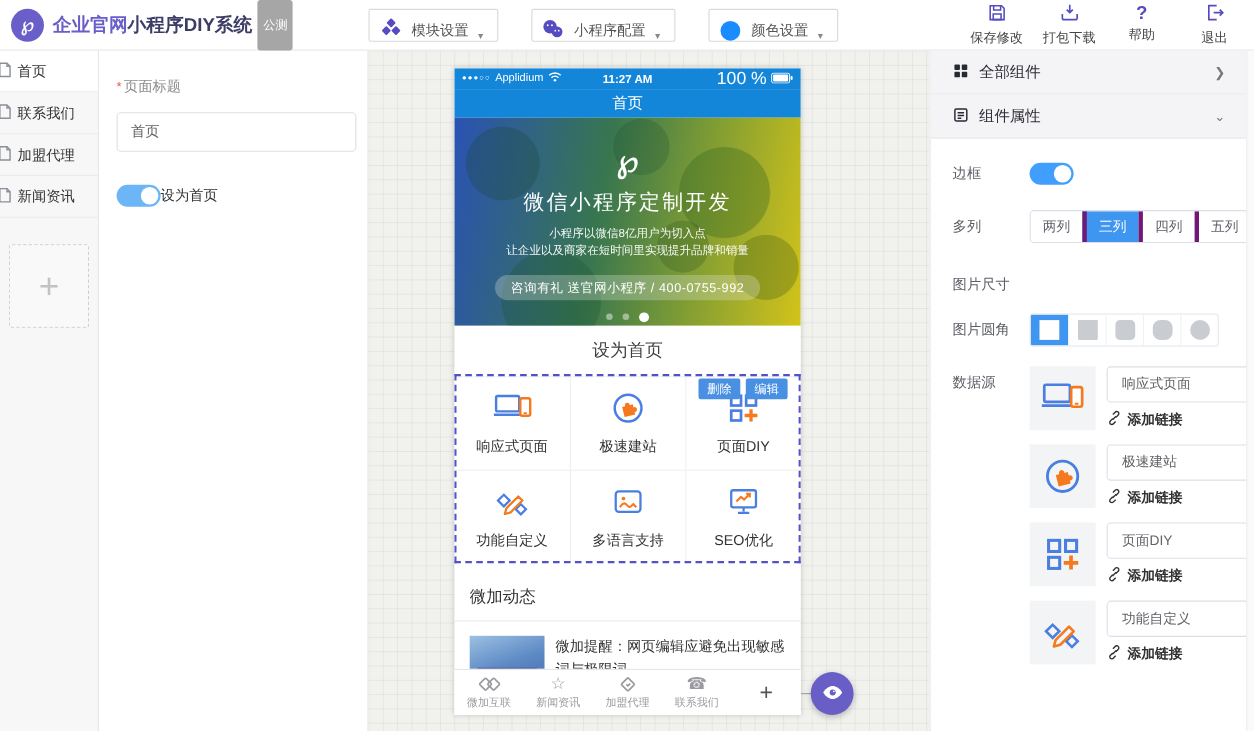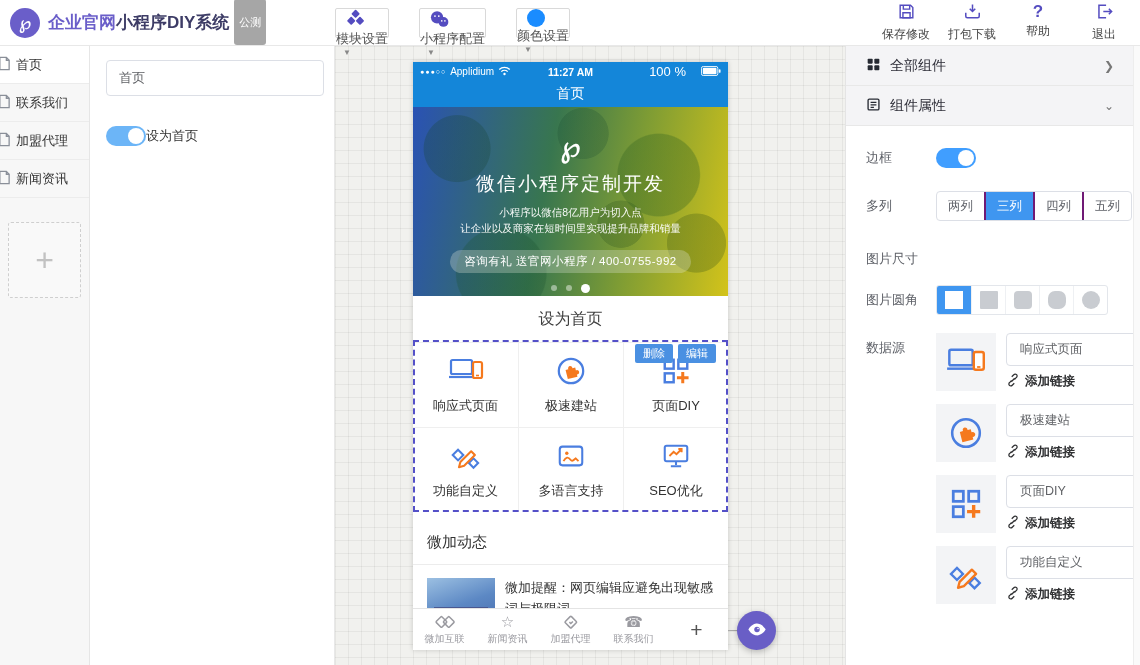--- a/index.html
+++ b/index.html
@@ -8,21 +8,21 @@
 
   
   .header { position:absolute; top:0; left:0; right:0; height:46px; background:#fff; border-bottom:1px solid #e8e8e8; display:flex; align-items:center; z-index:20; }
   .brand { display:flex; align-items:center; gap:8px; padding-left:10px; width:335px; flex:none; }
   .logo-circle { width:30px; height:30px; border-radius:50%; background:#6a5ec9; color:#fff; display:flex; align-items:center; justify-content:center; font-size:18px; font-weight:bold; }
   .brand-title { font-size:17px; font-weight:bold; white-space:nowrap; }
   .brand-title .p1 { color:#6a5ec9; }
   .brand-title .p2 { color:#3d3c66; }
   .badge { background:#a6a6a6; color:#fff; font-size:11px; font-weight:normal; padding:17px 5px; border-radius:3px; margin-left:5px; vertical-align:2px; }
   .header-center { display:flex; gap:30px; align-items:center; }
-  .dd-btn { display:flex; align-items:flex-start; height:30px; border:1px solid #d9d9d9; border-radius:2px; background:#fff; cursor:pointer;flex-direction:column; }
+  .dd-btn { display:flex; align-items:flex-end; height:30px; border:1px solid #d9d9d9; border-radius:2px; background:#fff; cursor:pointer; }
   .dd-icon { width:38px; display:flex; justify-content:center; align-items:center; }
   .dd-icon svg { width:21px; height:21px; }
   .color-dot { width:18px; height:18px; border-radius:50%; background:#1a8cff; }
   .dd-label { font-size:13px; color:#555; }
   .dd-caret { font-size:8px; color:#888; margin:0 11px 0 7px; }
   .header-actions { margin-left:auto; display:flex; gap:10px; padding-right:8px; }
   .action { display:flex; flex-direction:column; align-items:center; gap:2px; width:56px; cursor:pointer; }
   .action svg { width:19px; height:19px; }
   .action .qmark { font-size:17px; font-weight:bold; color:#544cc0; line-height:19px; }
   .action-label { font-size:12px; color:#454545; white-space:nowrap; }
@@ -50,21 +50,21 @@
     background-image:linear-gradient(rgba(0,0,0,.05) 1px, transparent 1px), linear-gradient(90deg, rgba(0,0,0,.05) 1px, transparent 1px);
     background-size:13px 13px; }
 
   
   .phone { position:absolute; left:78px; top:16px; width:315px; height:588px; background:#fff; box-shadow:0 0 5px rgba(0,0,0,.18); overflow:hidden; }
   .statusbar { height:19px; background:#1486d9; color:#fff; display:flex; align-items:center; padding:0 7px; font-size:10px; }
   .sb-left { flex:1; display:flex; align-items:center; gap:4px; }
   .sb-dots { font-size:7px; letter-spacing:1px; }
   .sb-carrier { font-size:10px; }
   .sb-time { font-weight:bold; font-size:10.5px; }
-  .sb-right { flex:1; display:flex; justify-content:flex-end; align-items:flex-start; gap:15px; font-size:13px; }
+  .sb-right { flex:1; display:flex; justify-content:flex-end; align-items:flex-start; gap:4px; font-size:16px; }
   .sb-right svg { width:20px; height:10px; }
   .sb-left svg { width:13px; height:10px; }
   .navbar { height:26px; background:#1486d9; color:#fff; display:flex; align-items:center; justify-content:center; font-size:14px; }
 
   .hero { height:189px; position:relative; overflow:hidden; color:#fff; text-align:center;
     background:
       radial-gradient(circle 34px at 14% 22%, rgba(25,70,55,.30) 97%, transparent 100%),
       radial-gradient(circle 46px at 28% 88%, rgba(25,80,45,.28) 97%, transparent 100%),
       radial-gradient(circle 26px at 54% 14%, rgba(20,70,45,.22) 97%, transparent 100%),
       radial-gradient(circle 42px at 78% 36%, rgba(45,95,30,.32) 97%, transparent 100%),
@@ -113,21 +113,21 @@
   .rp-head { height:40px; background:#f4f4f6; border-bottom:1px solid #e8e8e8; display:flex; align-items:center; padding:0 18px 0 20px; gap:9px; font-size:14px; color:#2e2e38; cursor:pointer; }
   .rp-head svg { width:15px; height:15px; }
   .rp-chevron { margin-left:auto; color:#777; font-size:12px; margin-right:8px; }
   .rp-body { padding:22px 0 0 20px; }
   .prop-row { display:flex; margin-bottom:23px; }
   .prop-label { width:70px; flex:none; font-size:13px; color:#5c5f66; padding-top:6px; }
   .prop-row.vcenter { align-items:center; }
   .prop-row.vcenter .prop-label { padding-top:0; }
 
   .seg { display:flex; border:1px solid #dcdfe6; border-radius:4px; overflow:hidden; height:30px; background:#fff; }
-  .seg-opt { min-width:45px; padding:0 11px; display:flex; align-items:center; justify-content:center; font-size:12.5px; color:#5c5f66; border-left:2px solid #701a75; cursor:pointer; white-space:nowrap; }
+  .seg-opt { min-width:45px; padding:0 11px; display:flex; align-items:center; justify-content:center; font-size:12.5px; color:#5c5f66; border-left:4px solid #701a75; cursor:pointer; white-space:nowrap; }
   .seg-opt:first-child { border-left:none; }
   .seg-opt.selected { background:#3f96f0; color:#fff; }
 
   .rad { display:flex; border:1px solid #e3e6eb; border-radius:3px; overflow:hidden; height:30px; background:#fff; }
   .rad-opt { width:34px; display:flex; align-items:center; justify-content:center; border-left:1px solid #eef0f3; cursor:pointer; }
   .rad-opt:first-child { border-left:none; }
   .rad-opt.selected { background:#3f96f0; }
   .rad-shape { width:18px; height:18px; background:#c9ccd1; }
   .rad-opt.selected .rad-shape { background:#fff; }
 
@@ -243,20 +243,21 @@
               <path d="M2 1.5h7l3 3V14.5H2z"></path>
               <path d="M9 1.5v3h3"></path>
             </svg></span>
           <span>新闻资讯</span>
         </div>
       </div>
     <div class="add-page">+</div>
   </div>
 
   <div class="settings">
+    <div class="form-label"><span class="req">*</span><span>页面标题</span></div>
     <input class="title-input" type="text" value="首页" style="">
     <div class="sethome">
       <span class="toggle light"></span>
       <span>设为首页</span>
     </div>
   </div>
 
   <div class="canvas">
     <div class="phone">
       <div class="statusbar">

